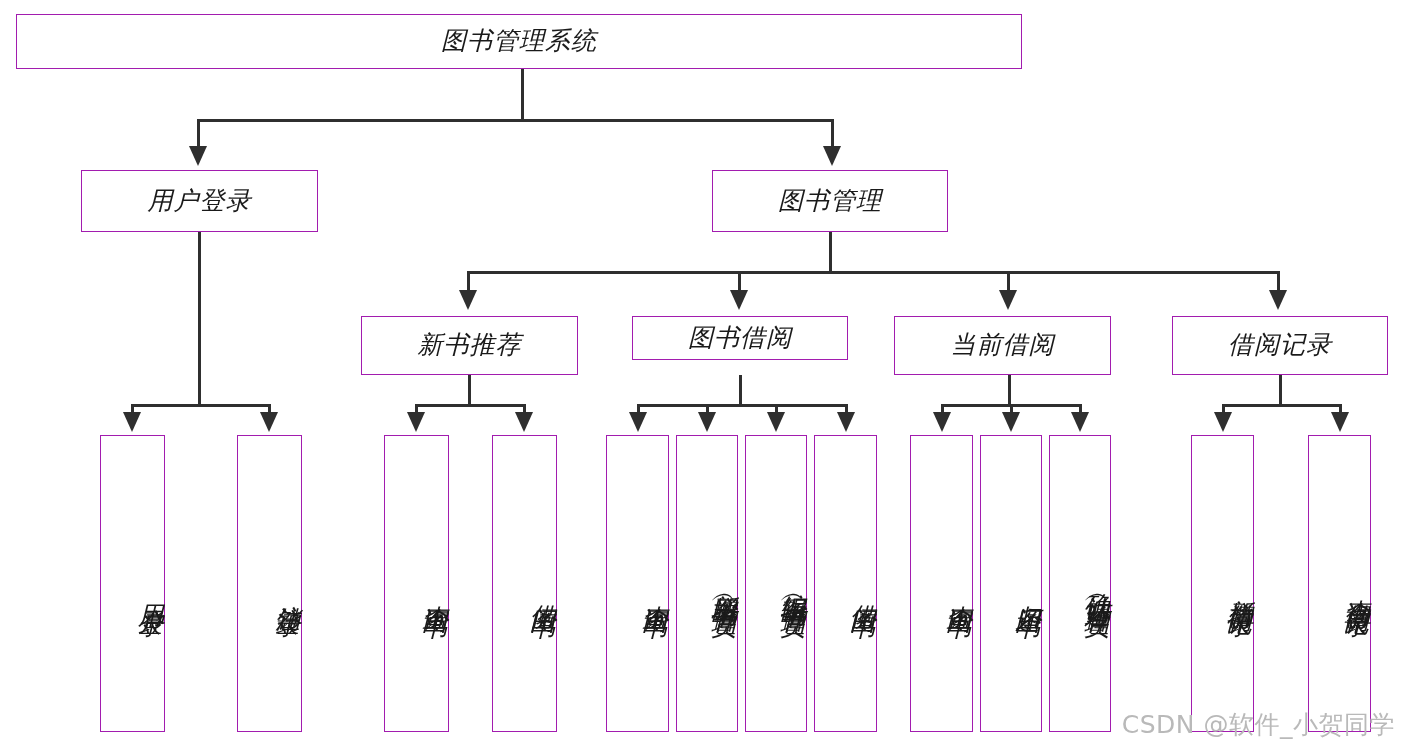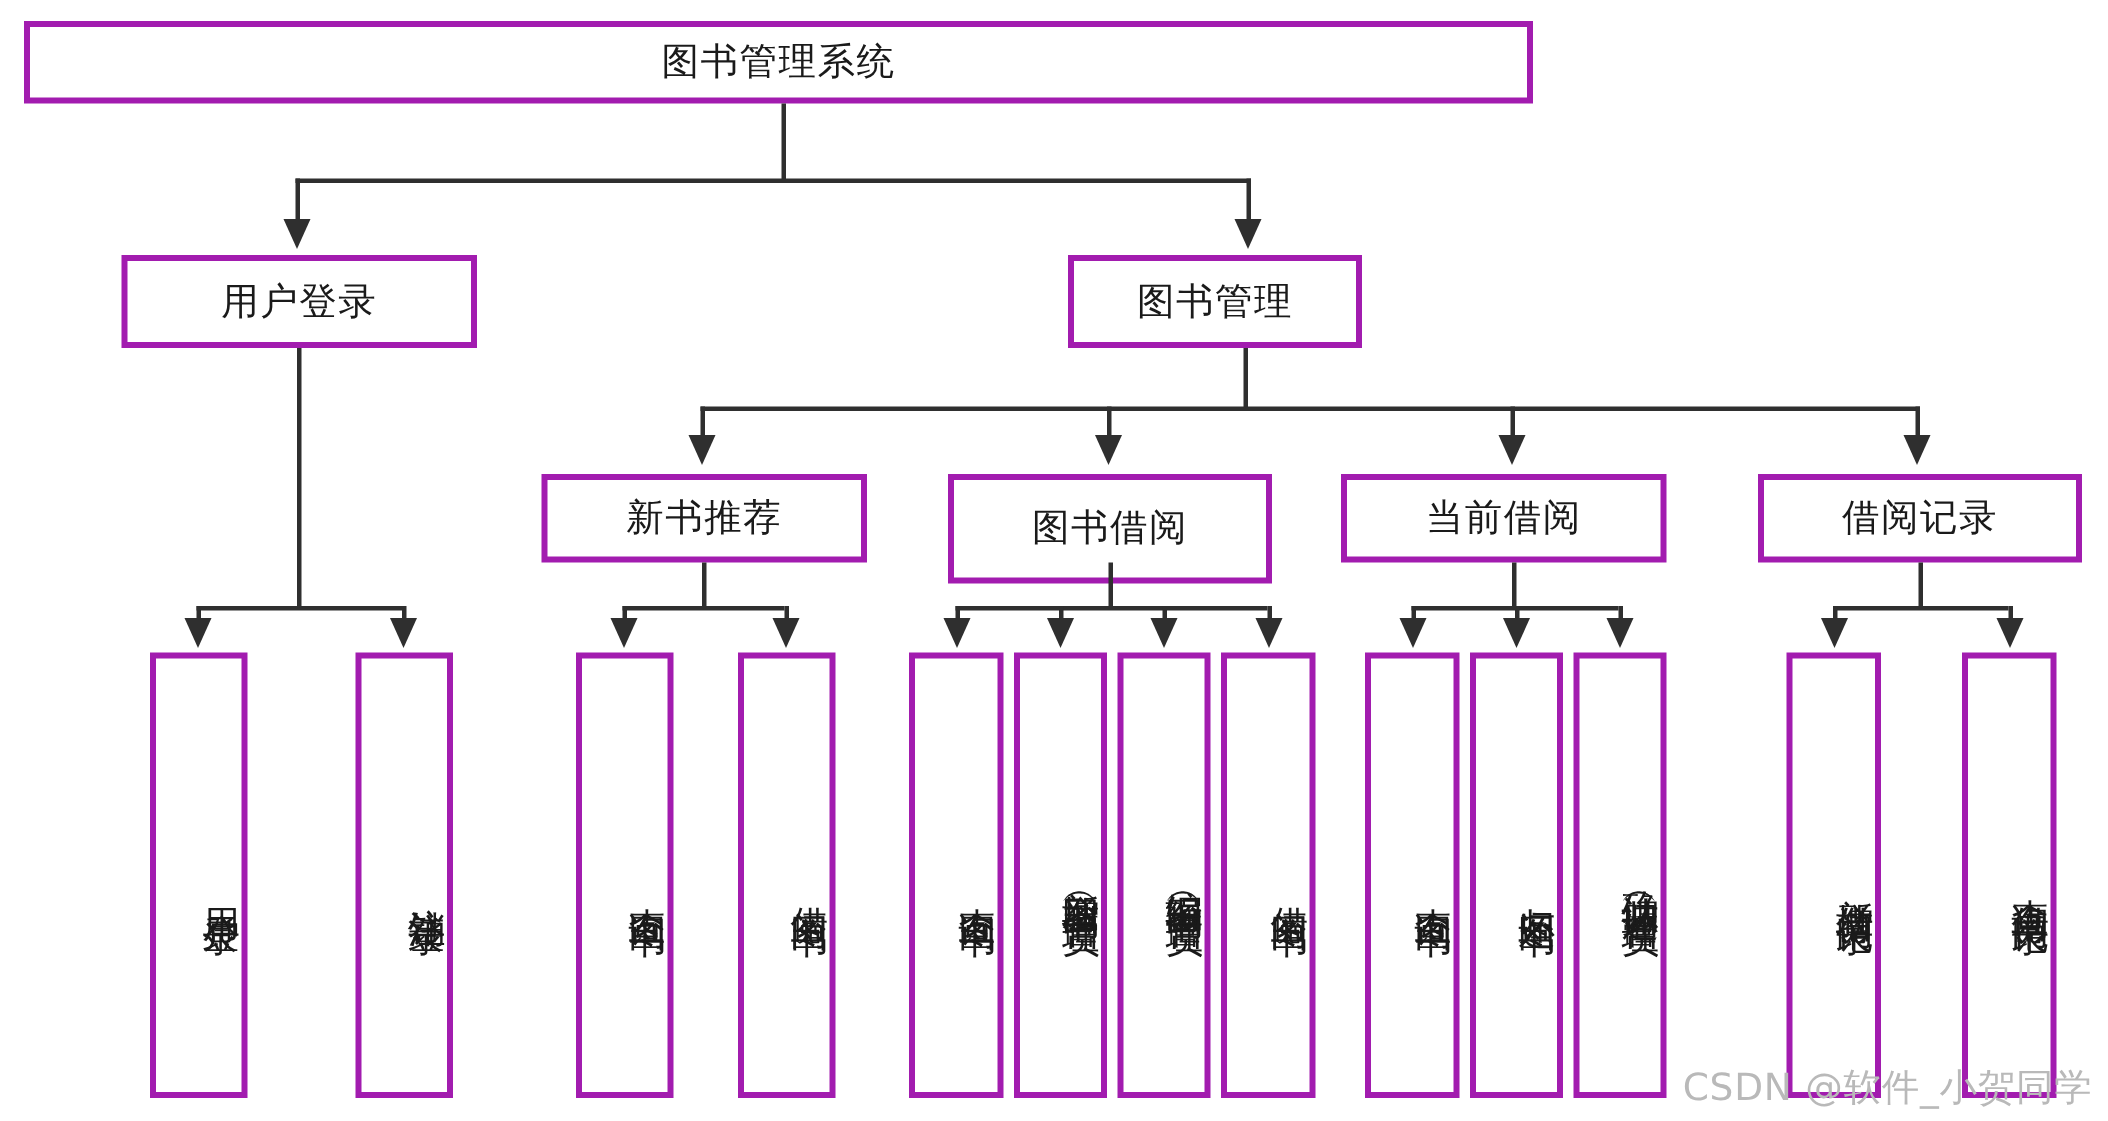--- a/index.html
+++ b/index.html
@@ -13,26 +13,27 @@
   #canvas {
     position: relative;
     width: 1405px;
     height: 747px;
     background: #ffffff;
     overflow: hidden;
   }
   .node {
     position: absolute;
     box-sizing: border-box;
-    border: 4px solid #a21caf;
+    border: 1px solid #a21caf;
     background: #ffffff;
     display: flex;
     align-items: center;
     justify-content: center;
     color: #1a1a1a;
+    font-style: italic;
   }
   .node.horiz {
     font-size: 25px;
     line-height: 1.15;
     letter-spacing: 1px;
   }
   .node.root {
     font-size: 25px;
   }
   .node.vert {
@@ -92,21 +93,21 @@
 
   <div class="edge v" style="left:197px; top:119px; height:28px;"></div>
   <div class="arrow" style="left:189px; top:146px;"></div>
 
   <div class="edge v" style="left:831px; top:119px; height:28px;"></div>
   <div class="arrow" style="left:823px; top:146px;"></div>
 
   <div class="node horiz" style="left:81px; top:170px; width:237px; height:62px;">
     <span>用户登录</span>
   </div>
-  <div class="node horiz" style="left:712px; top:170px; width:196px; height:62px;">
+  <div class="node horiz" style="left:712px; top:170px; width:236px; height:62px;">
     <span>图书管理</span>
   </div>
 
   <div class="edge v" style="left:198px; top:232px; height:174px;"></div>
   <div class="edge h" style="left:131px; top:404px; width:137px;"></div>
   <div class="edge v" style="left:131px; top:404px; height:11px;"></div>
   <div class="arrow" style="left:123px; top:412px;"></div>
   <div class="edge v" style="left:268px; top:404px; height:11px;"></div>
   <div class="arrow" style="left:260px; top:412px;"></div>
 
@@ -117,21 +118,21 @@
   <div class="edge v" style="left:738px; top:271px; height:20px;"></div>
   <div class="arrow" style="left:730px; top:290px;"></div>
   <div class="edge v" style="left:1007px; top:271px; height:20px;"></div>
   <div class="arrow" style="left:999px; top:290px;"></div>
   <div class="edge v" style="left:1277px; top:271px; height:20px;"></div>
   <div class="arrow" style="left:1269px; top:290px;"></div>
 
   <div class="node horiz" style="left:361px; top:316px; width:217px; height:59px;justify-content:center;">
     <span>新书推荐</span>
   </div>
-  <div class="node horiz" style="left:632px; top:316px; width:216px; height:73px;">
+  <div class="node horiz" style="left:632px; top:316px; width:216px; height:44px;">
     <span>图书借阅</span>
   </div>
   <div class="node horiz" style="left:894px; top:316px; width:217px; height:59px;">
     <span>当前借阅</span>
   </div>
   <div class="node horiz" style="left:1172px; top:316px; width:216px; height:59px;">
     <span>借阅记录</span>
   </div>
 
   <div class="edge v" style="left:468px; top:375px; height:31px;"></div>

